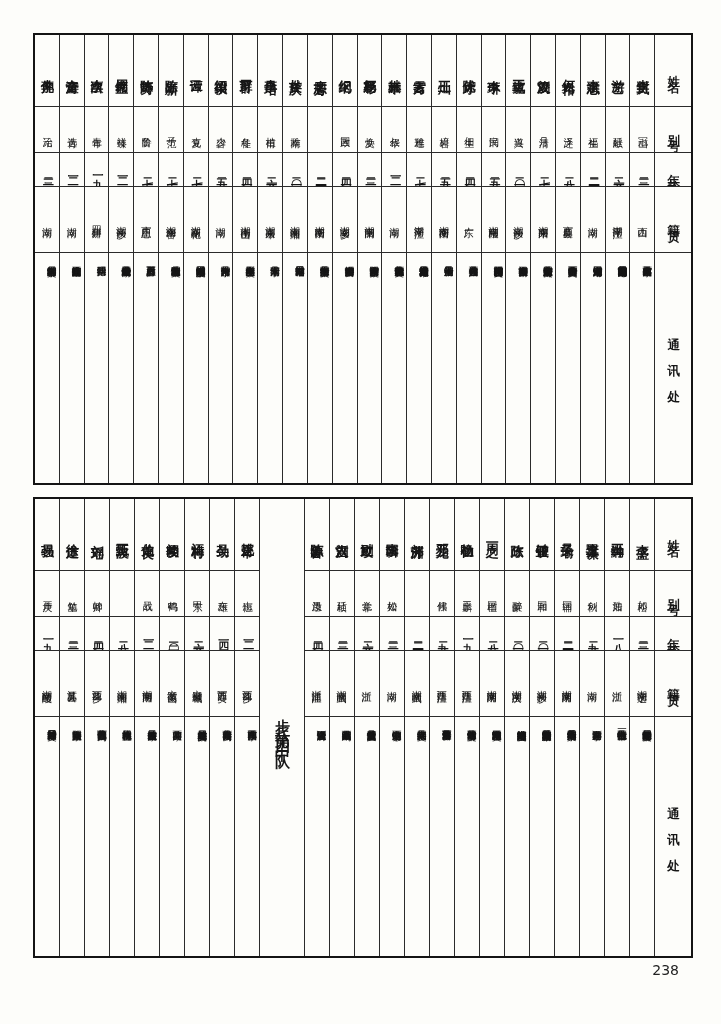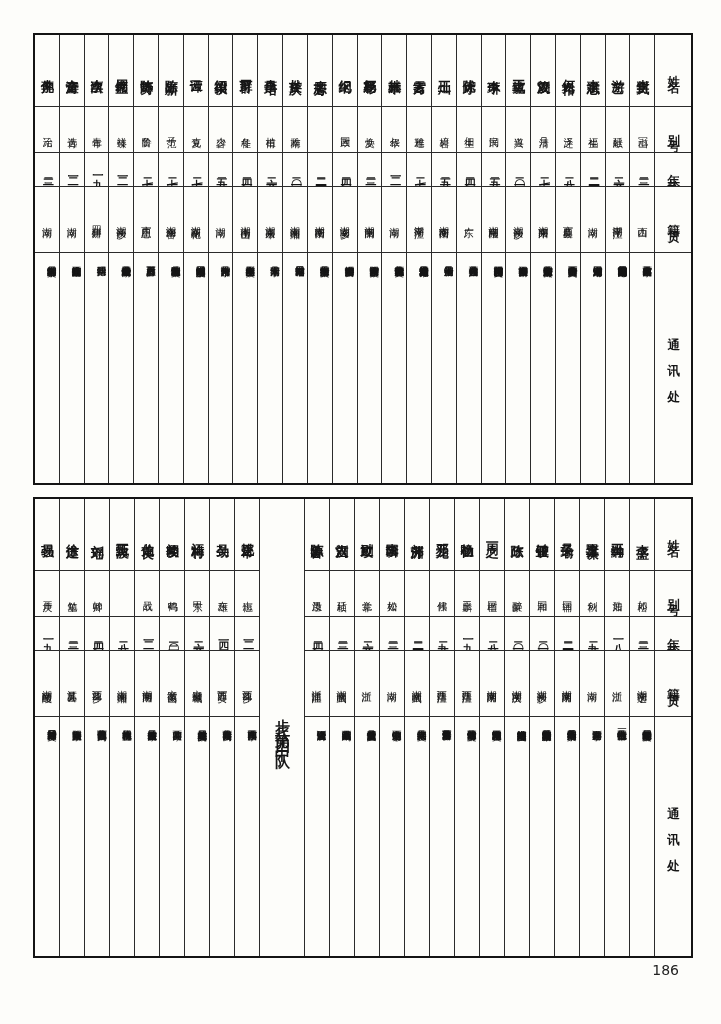--- a/index.html
+++ b/index.html
@@ -417,14 +417,14 @@
         <div class="cell r-addr f-address">湖南益阳头堡永兴隆转</div>
       </div>
       <div class="col">
         <div class="cell r-name f-name">易强</div>
         <div class="cell r-alias f-alias">开庚</div>
         <div class="cell r-age f-age">一九</div>
         <div class="cell r-native f-native">湖南醴陵</div>
         <div class="cell r-addr f-address">渌口邮局转易背冲茶园坡交</div>
       </div>
     </div>
-  <div class="page-number">186</div>
+  <div class="page-number">238</div>
 </div>
 
 </body></html>

